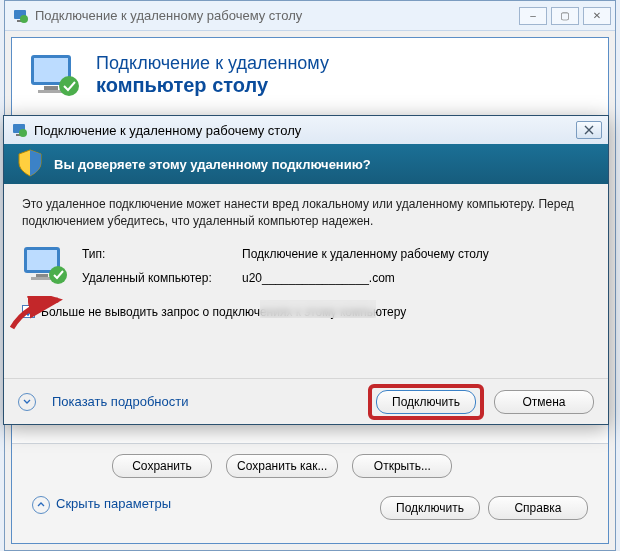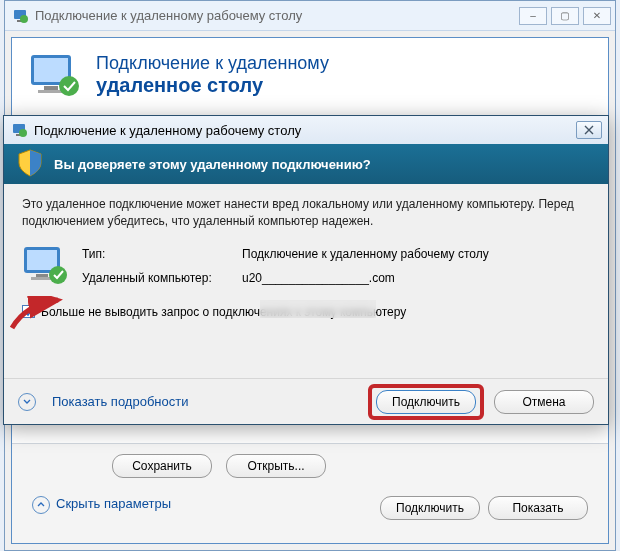--- a/index.html
+++ b/index.html
@@ -191,40 +191,41 @@
           <rect x="3" y="3" width="40" height="30" rx="3" fill="#3c82c7"></rect>
           <rect x="6" y="6" width="34" height="24" fill="#bcdcff"></rect>
           <rect x="16" y="34" width="14" height="4" fill="#888"></rect>
           <rect x="10" y="38" width="26" height="3" fill="#aaa"></rect>
           <circle cx="41" cy="34" r="10" fill="#4cae4c"></circle>
           <path d="M36 34 l4 4 l7 -8" stroke="#fff" stroke-width="2" fill="none"></path>
         </svg>
       </span>
       <div>
         <div class="back-header-txt1">Подключение к удаленному</div>
-        <div class="back-header-txt2">удаленное столу</div>
+        <div class="back-header-txt2">компьютер столу</div>
       </div>
     </div>
 
     <div class="back-bottom">
       <div class="back-btn-row1">
         <span class="win-btn">Сохранить</span>
+        <span class="win-btn">Сохранить как...</span>
         <span class="win-btn">Открыть...</span>
       </div>
       <div class="back-btn-row2">
         <span class="arrow-circ">
           <svg width="8" height="8">
               <path d="M1 5 L4 2 L7 5" stroke="#2a6bbd" fill="none" stroke-width="1.3"></path>
             </svg>
         </span>
         <span class="link-txt">Скрыть параметры</span>
         <span class="spacer"></span>
         <span class="win-btn">Подключить</span>
         <span style="width:8px"></span>
-        <span class="win-btn">Показать</span>
+        <span class="win-btn">Справка</span>
       </div>
     </div>
   </div>
 </div>
 
 <div class="dialog">
   <div class="dlg-titlebar">
     <span class="dlg-title-icon">
       <svg width="16" height="16">
           <rect x="1" y="2" width="12" height="9" fill="#3c82c7" rx="1"></rect>

